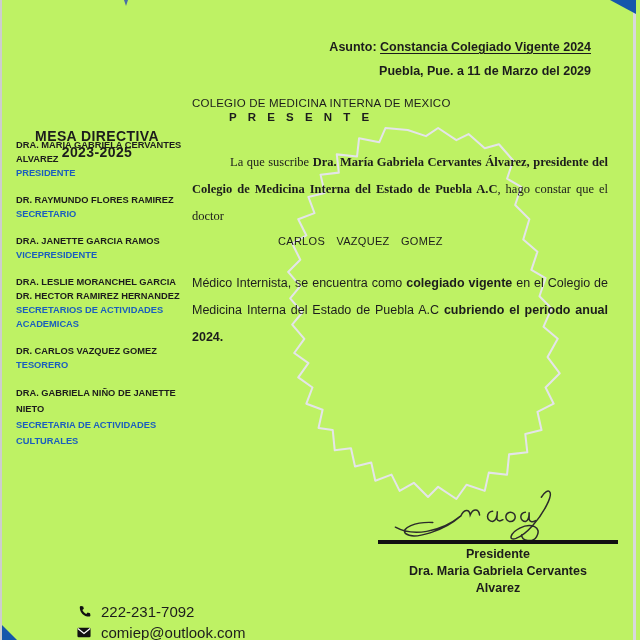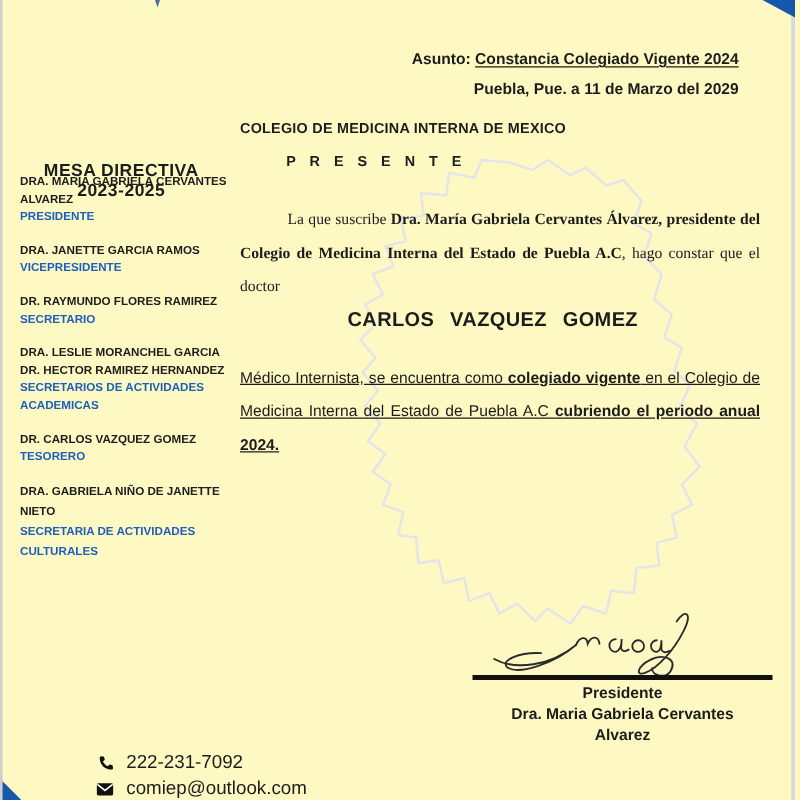--- a/index.html
+++ b/index.html
@@ -1,16 +1,16 @@
 <!DOCTYPE html>
 <html><head>
 <meta charset="utf-8">
 <style>
   html,body{margin:0;padding:0;background:#ffffff;}
-  .page{position:relative;width:640px;height:640px;background:#fef9c3;overflow:hidden;
+  .page{position:relative;width:640px;height:640px;background:#bef264;overflow:hidden;
         font-family:"Liberation Sans",sans-serif;color:#1c1c1c;}
 
   
   .edge-left{position:absolute;left:0;top:0;width:2px;height:640px;background:#cdcdcd;}
   .edge-right{position:absolute;left:633px;top:0;width:3px;height:640px;background:#d8d8dc;}
   .tri-top-right{position:absolute;left:610px;top:0;width:0;height:0;
         border-left:26px solid transparent;border-top:14px solid #1557ab;}
   .tri-bottom-left{position:absolute;left:2px;bottom:0;width:0;height:0;
         border-right:15px solid transparent;border-bottom:15px solid #1557ab;}
   .top-sliver{position:absolute;left:124px;top:0;width:0;height:0;
@@ -29,29 +29,29 @@
   .sidebar-title{position:absolute;left:14px;top:84px;width:166px;text-align:center;
         font-weight:bold;font-size:14px;line-height:16px;letter-spacing:.4px;margin-top:44px;}
   .members{position:absolute;left:16px;top:138px;width:172px;}
   .member{margin-bottom:13px;font-size:9.3px;font-weight:bold;line-height:14px;}
   .member .name{white-space:pre-line;color:#1c1c1c;}
   .member .role{white-space:pre-line;color:#1b5ebe;}
   .member:last-child{line-height:16px;}
 
   
   .main{position:absolute;left:192px;top:97px;width:416px;}
-  .recipient{font-weight:bold;font-size:11.5px;margin:0 0 15px 0;letter-spacing:.2px;}
+  .recipient{font-weight:normal;font-size:11.5px;margin:0 0 2px 0;letter-spacing:.2px;}
   .presente{font-weight:bold;font-size:11.5px;letter-spacing:4px;margin:0 0 26px 0;padding-left:37px;}
   .para{margin:0;font-size:12.5px;line-height:27px;text-align:justify;}
   .para.indent{text-indent:38px;font-family:Liberation Serif, serif;}
   .para .b{font-weight:bold;}
   #p0{margin-bottom:5px;}
-  .doctor{font-weight:bold;font-size:16px;word-spacing:8px;margin:0 0 0 86px;
+  .doctor{font-weight:normal;font-size:11px;word-spacing:8px;margin:0 0 0 86px;
         padding:0 0 23px 0;letter-spacing:.3px;}
-  #p1{margin-bottom:12px;text-decoration:underline;}
+  #p1{margin-bottom:12px;}
 
   
   .sig-svg{position:absolute;left:388px;top:486px;width:185px;height:58px;}
   .sig-line{position:absolute;left:378px;top:540px;width:240px;height:4px;background:#111;}
   .sig-role{position:absolute;left:378px;top:547px;width:240px;text-align:center;
         font-weight:bold;font-size:12.5px;}
   .sig-name{position:absolute;left:358px;top:563px;width:280px;text-align:center;
         font-weight:bold;font-size:12.5px;line-height:17px;white-space:pre-line;}
 
   
@@ -93,26 +93,26 @@
     <div>MESA DIRECTIVA</div>
     <div>2023-2025</div>
   </div>
   <div class="members">
       <div class="member">
         <div class="name">DRA. MARIA GABRIELA CERVANTES
 ALVAREZ</div>
         <div class="role">PRESIDENTE</div>
       </div>
       <div class="member">
+        <div class="name">DR. RAYMUNDO FLORES RAMIREZ</div>
+        <div class="role">SECRETARIO</div>
+      </div>
+      <div class="member">
         <div class="name">DRA. JANETTE GARCIA RAMOS</div>
         <div class="role">VICEPRESIDENTE</div>
-      </div>
-      <div class="member">
-        <div class="name">DR. RAYMUNDO FLORES RAMIREZ</div>
-        <div class="role">SECRETARIO</div>
       </div>
       <div class="member">
         <div class="name">DRA. LESLIE MORANCHEL GARCIA
 DR. HECTOR RAMIREZ HERNANDEZ</div>
         <div class="role">SECRETARIOS DE ACTIVIDADES
 ACADEMICAS</div>
       </div>
       <div class="member">
         <div class="name">DR. CARLOS VAZQUEZ GOMEZ</div>
         <div class="role">TESORERO</div>

